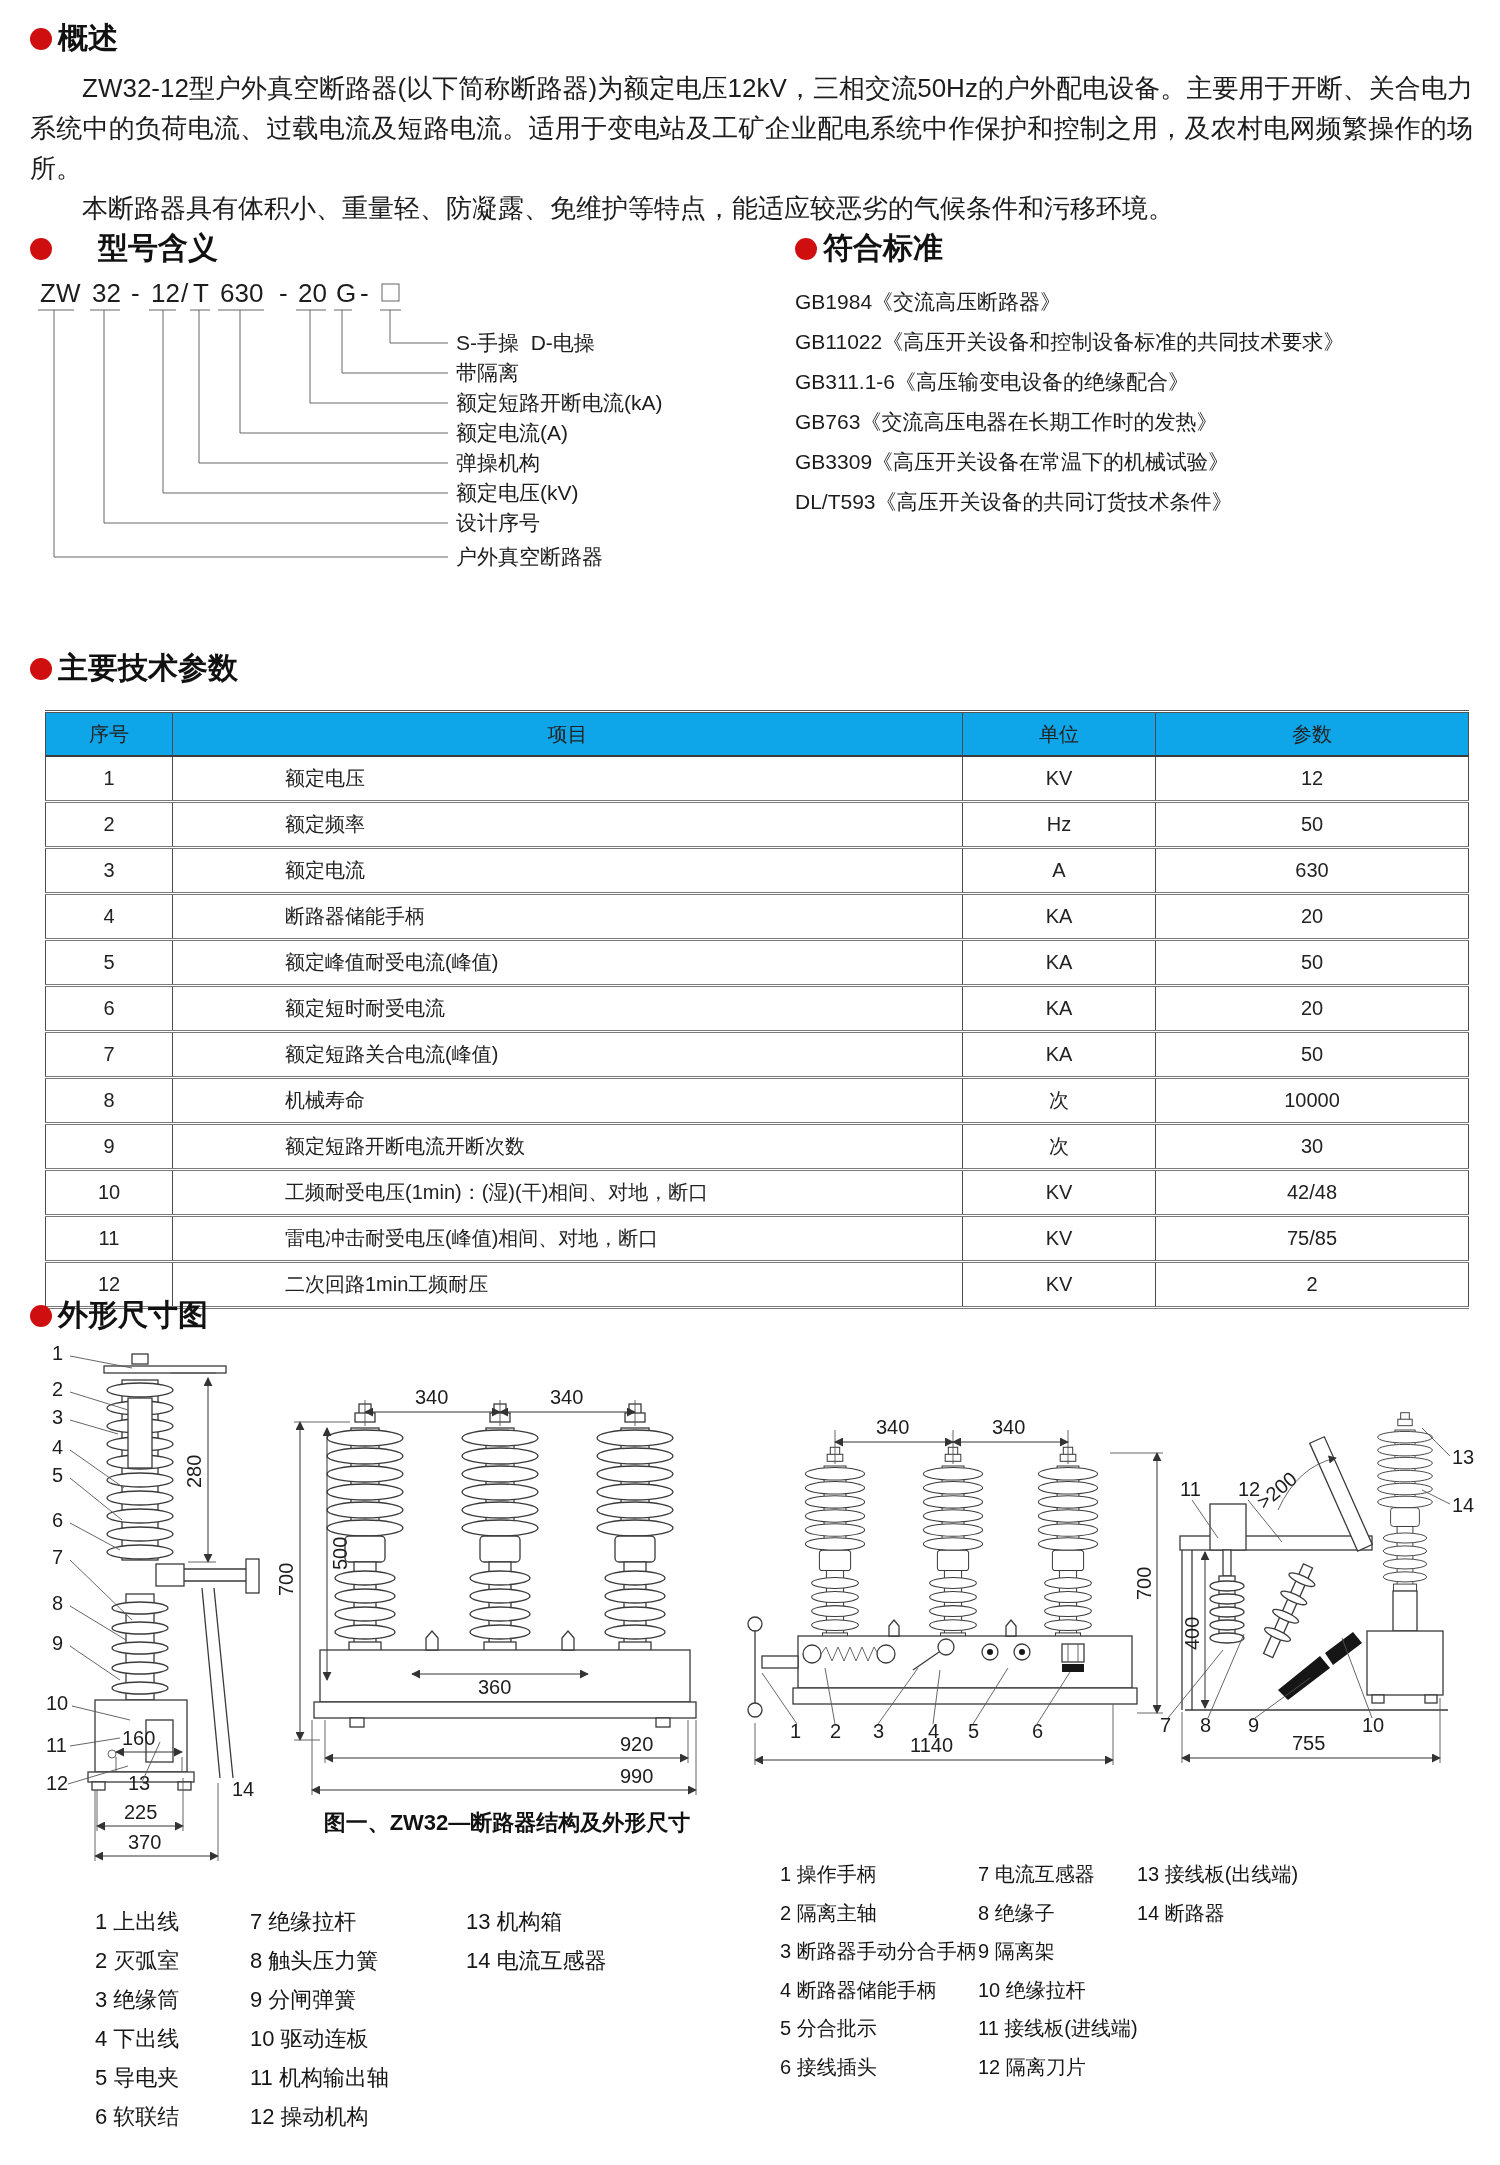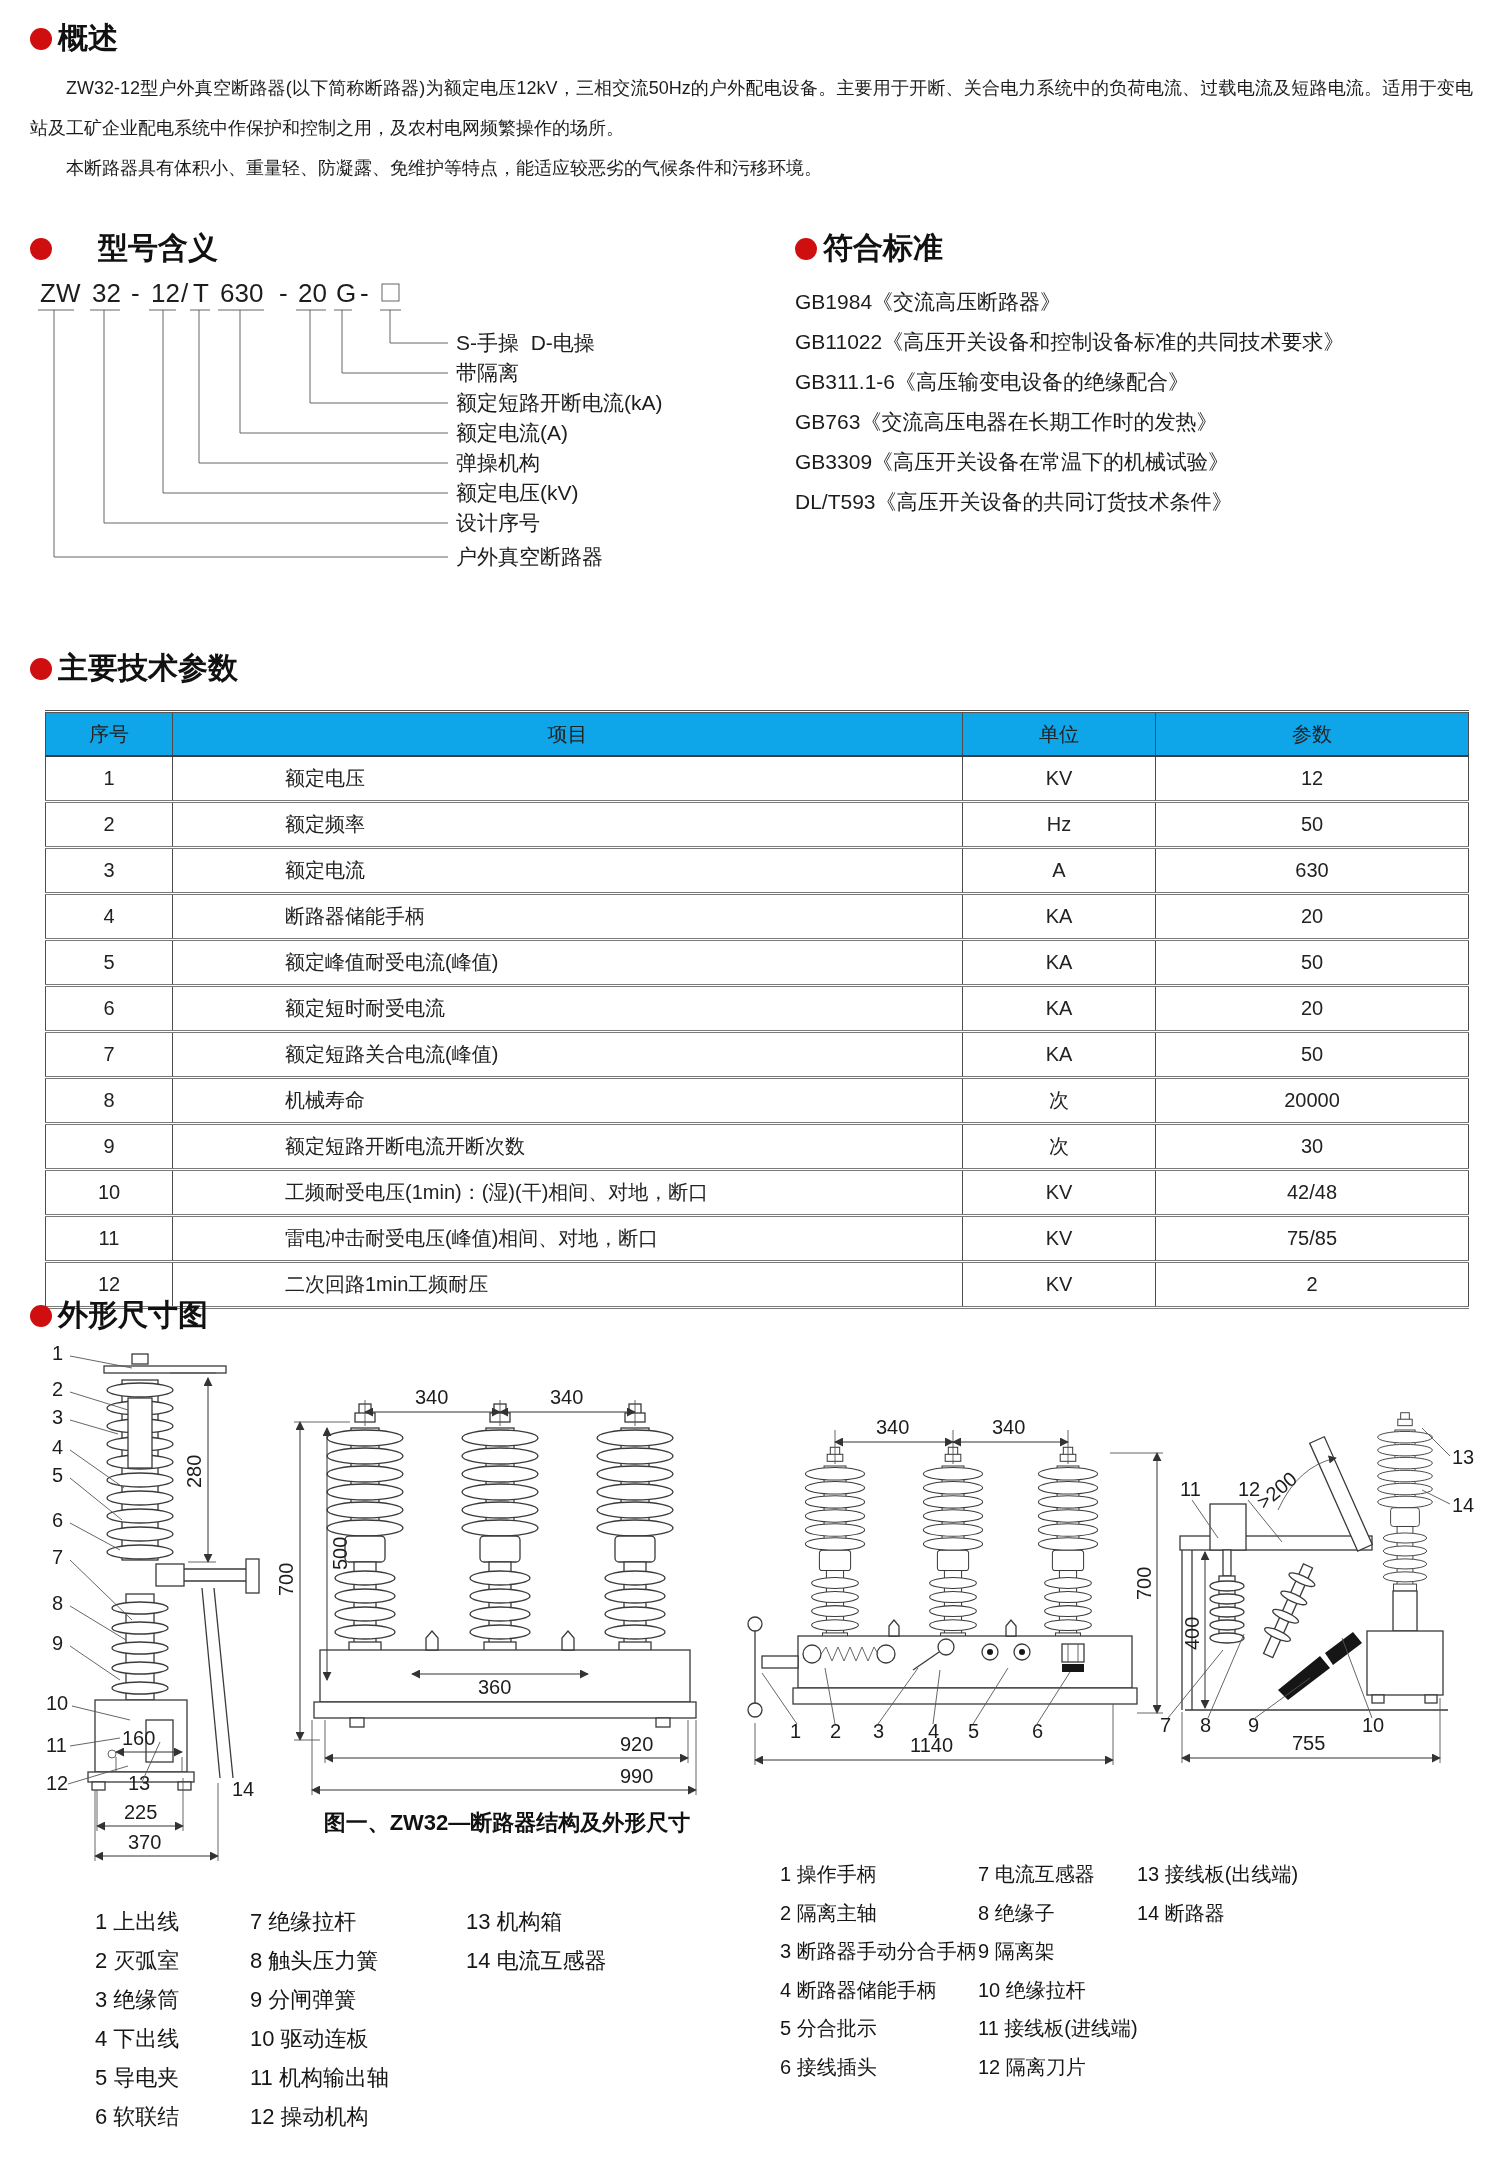--- a/index.html
+++ b/index.html
@@ -3,21 +3,21 @@
 <meta charset="utf-8">
 <style>
   html,body{margin:0;padding:0;background:#ffffff;}
   body{font-family:"Liberation Sans","DejaVu Sans",sans-serif;color:#1a1a1a;}
   .page{position:relative;width:1500px;height:2165px;background:#fff;overflow:hidden;}
 
   .sec-head{position:absolute;left:30px;font-size:30px;font-weight:bold;color:#111;
             display:flex;align-items:center;white-space:nowrap;}
   .dot{display:inline-block;width:22px;height:22px;border-radius:50%;margin-right:6px;}
 
-  .paras{position:absolute;left:30px;top:68px;width:1443px;font-size:18px;line-height:40px;
+  .paras{position:absolute;left:30px;top:68px;width:1443px;font-size:26px;line-height:40px;
          text-align:justify;color:#1c1c1c;}
   .paras p{margin:0;text-indent:2em;}
 
   .stdlist{position:absolute;left:795px;top:282px;width:690px;font-size:21px;line-height:40px;color:#1c1c1c;}
   .stdlist div{white-space:nowrap;}
 
   
   .ptable{position:absolute;left:45px;top:710px;width:1423px;border-collapse:collapse;
           font-size:20px;color:#222;table-layout:fixed;}
   .ptable th,.ptable td{border-left:1.3px solid #4c4c4c;border-right:1.3px solid #4c4c4c;
@@ -181,21 +181,21 @@
       <tr>
           <td>7</td>
           <td class="item">额定短路关合电流(峰值)</td>
           <td>KA</td>
           <td>50</td>
         </tr>
       <tr>
           <td>8</td>
           <td class="item">机械寿命</td>
           <td>次</td>
-          <td>20000</td>
+          <td>10000</td>
         </tr>
       <tr>
           <td>9</td>
           <td class="item">额定短路开断电流开断次数</td>
           <td>次</td>
           <td>30</td>
         </tr>
       <tr>
           <td>10</td>
           <td class="item">工频耐受电压(1min)：(湿)(干)相间、对地，断口</td>

